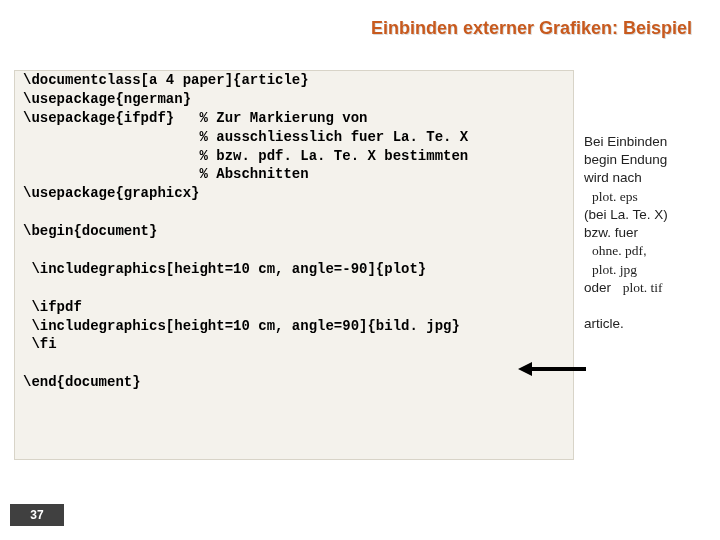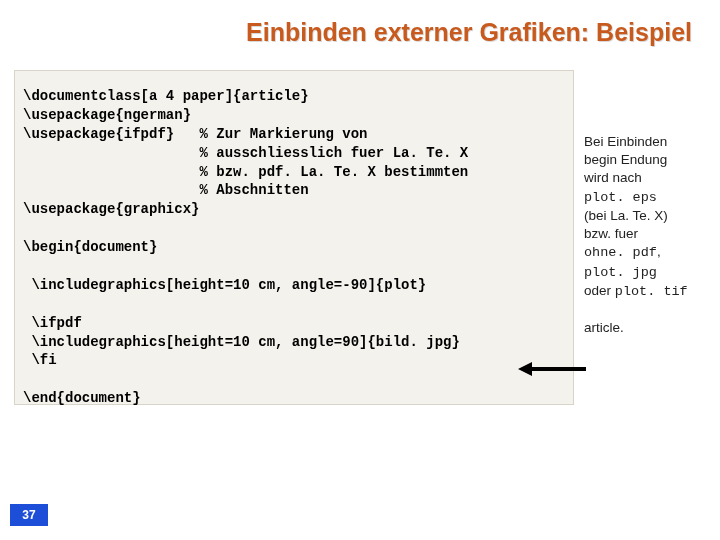--- a/index.html
+++ b/index.html
@@ -8,51 +8,51 @@
     height: 540px;
     background: #fff;
     font-family: Arial, Helvetica, sans-serif;
     position: relative;
     overflow: hidden;
   }
   .title {
     position: absolute;
     top: 18px;
     right: 28px;
-    font-size: 25px;
+    font-size: 18px;
     font-weight: bold;
     color: #c85a1e;
     text-shadow: 1px 1px 0 rgba(0,0,0,0.15);
   }
   .code-box {
     position: absolute;
     top: 70px;
     left: 14px;
     width: 560px;
-    height: 335px;
+    height: 390px;
     background: #f4f2ec;
     border: 1px solid #d8d4c8;
-    padding: 16px 8px;
+    padding: 0 8px;
     font-family: "Courier New", monospace;
     font-size: 14px;
     font-weight: bold;
     line-height: 1.35;
     color: #000;
     white-space: pre;
   }
   .note {
     position: absolute;
     top: 133px;
     left: 584px;
     width: 140px;
     font-size: 13.5px;
     line-height: 1.35;
     color: #222;
   }
-  .note .mono { font-family: Liberation Mono, monospace; }
+  .note .mono { font-family: Liberation Serif, serif; margin-left: 8px; }
   .arrow {
     position: absolute;
     top: 362px;
     left: 518px;
     width: 68px;
     height: 14px;
   }
   .arrow-line {
     position: absolute;
     top: 5px;
@@ -67,23 +67,23 @@
     left: 0;
     width: 0; height: 0;
     border-top: 7px solid transparent;
     border-bottom: 7px solid transparent;
     border-right: 14px solid #000;
   }
   .pagenum {
     position: absolute;
     left: 10px;
     bottom: 14px;
-    width: 38px;
+    width: 54px;
     height: 22px;
-    background: #1d4ed8;
+    background: #404040;
     color: #fff;
     font-size: 12px;
     font-weight: bold;
     text-align: center;
     line-height: 22px;
   }
 </style>
 </head>
 <body>
 

